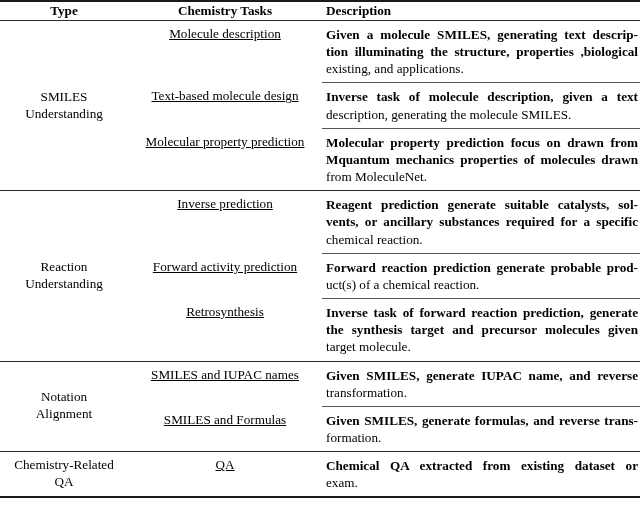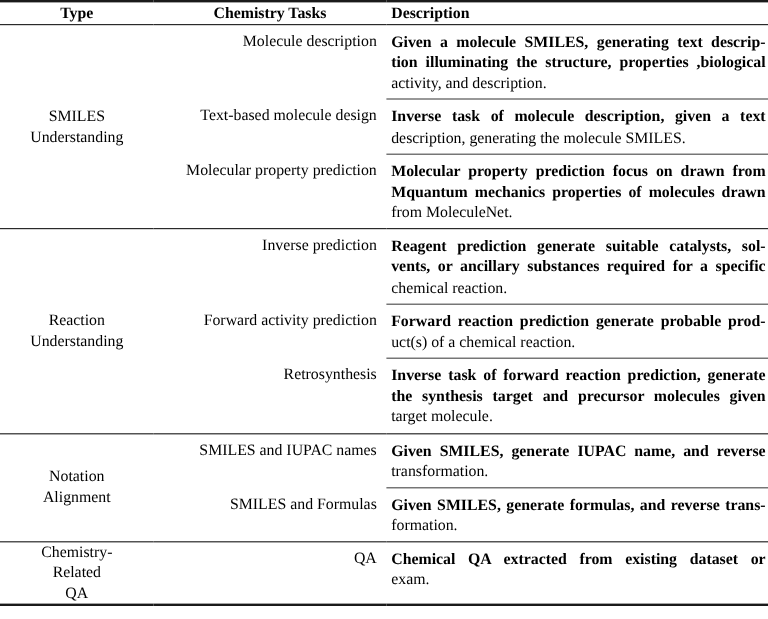--- a/index.html
+++ b/index.html
@@ -74,28 +74,29 @@
     padding: 0; height: 0; line-height: 0; font-size: 0;
   }
   th.h-type { text-align: center; }
   th.h-task { text-align: center; }
   th.h-desc { text-align: left; padding-left: 4px; margin-left: 40px; }
 
   
   td.type-cell {
     text-align: center;
     vertical-align: middle;
-    padding: 0 20px;
+    padding: 0 0;
     line-height: 1.28;
   }
   td.task-cell {
-    text-align: right;
+    text-align: center;
     vertical-align: top;
     padding: 5px 8px 5px 8px;
     line-height: 1.28;
+    text-decoration: underline;
   }
   td.desc-cell {
     text-align: justify;
     text-justify: inter-word;
     vertical-align: top;
     padding: 5px 2px 5px 4px;
     line-height: 1.30;
     hyphens: manual;
   }
   td.desc-cell .line {
@@ -134,21 +135,21 @@
         </tr>
         <tr>
           <td class="type-cell" rowspan="5">
             <div>SMILES</div>
             <div>Understanding</div>
           </td>
           <td class="task-cell">Molecule description</td>
           <td class="desc-cell">
             <span class="line just">Given a molecule SMILES, generating text descrip-</span>
             <span class="line just">tion illuminating the structure, properties ,biological</span>
-            <span class="line">activity, and description.</span>
+            <span class="line">existing, and applications.</span>
           </td>
         </tr>
         <tr class="rule-mid">
           <td class="spacer"></td>
           <td class="midline" colspan="2"></td>
         </tr>
         <tr>
           <td class="task-cell">Text-based molecule design</td>
           <td class="desc-cell">
             <span class="line just">Inverse task of molecule description, given a text</span>

